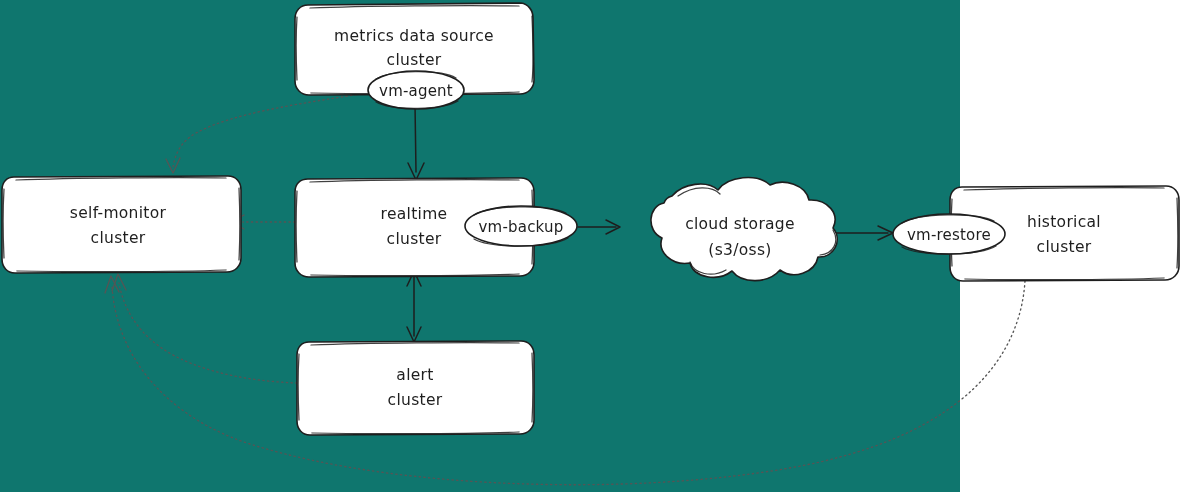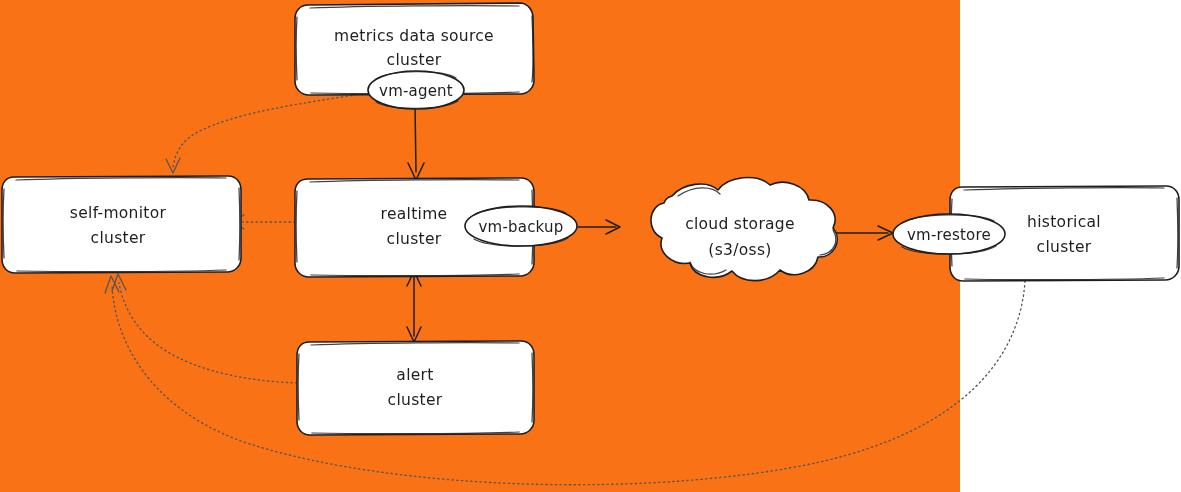--- a/index.html
+++ b/index.html
@@ -10,21 +10,21 @@
   body {
     width: 1181px;
     height: 492px;
     font-family: "DejaVu Sans", sans-serif;
     overflow: hidden;
   }
   #canvas-root {
     position: relative;
     width: 960px;
     height: 492px;
-    background: #f97316;
+    background: #0f766e;
     text-decoration: underline;
   }
   svg#diagram {
     position: absolute;
     inset: 0;
     width: 1181px;
     height: 492px;
     display: block;
   }
   .shape-stroke {

